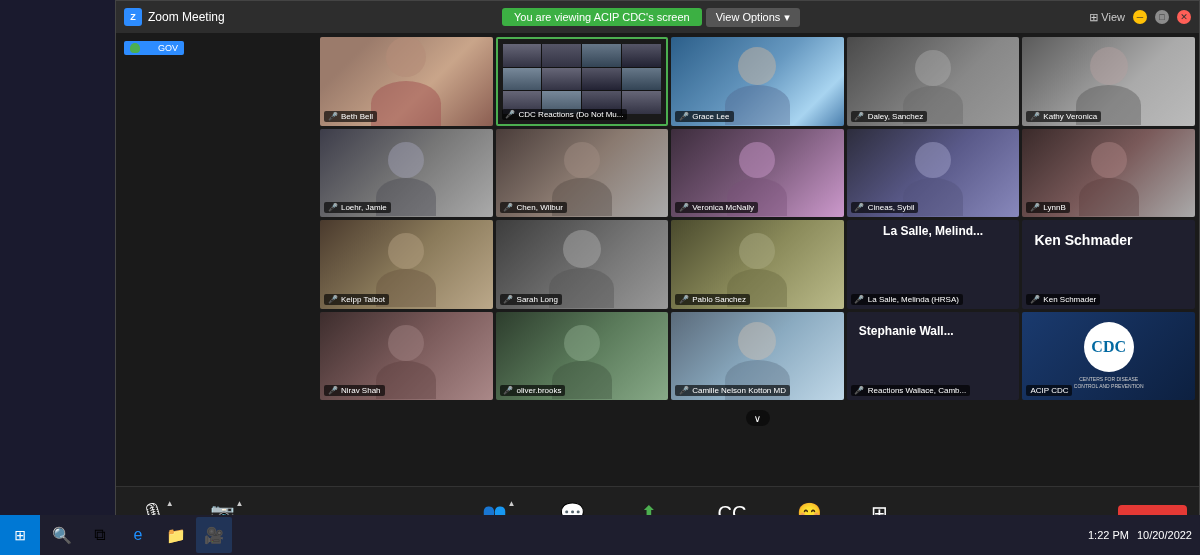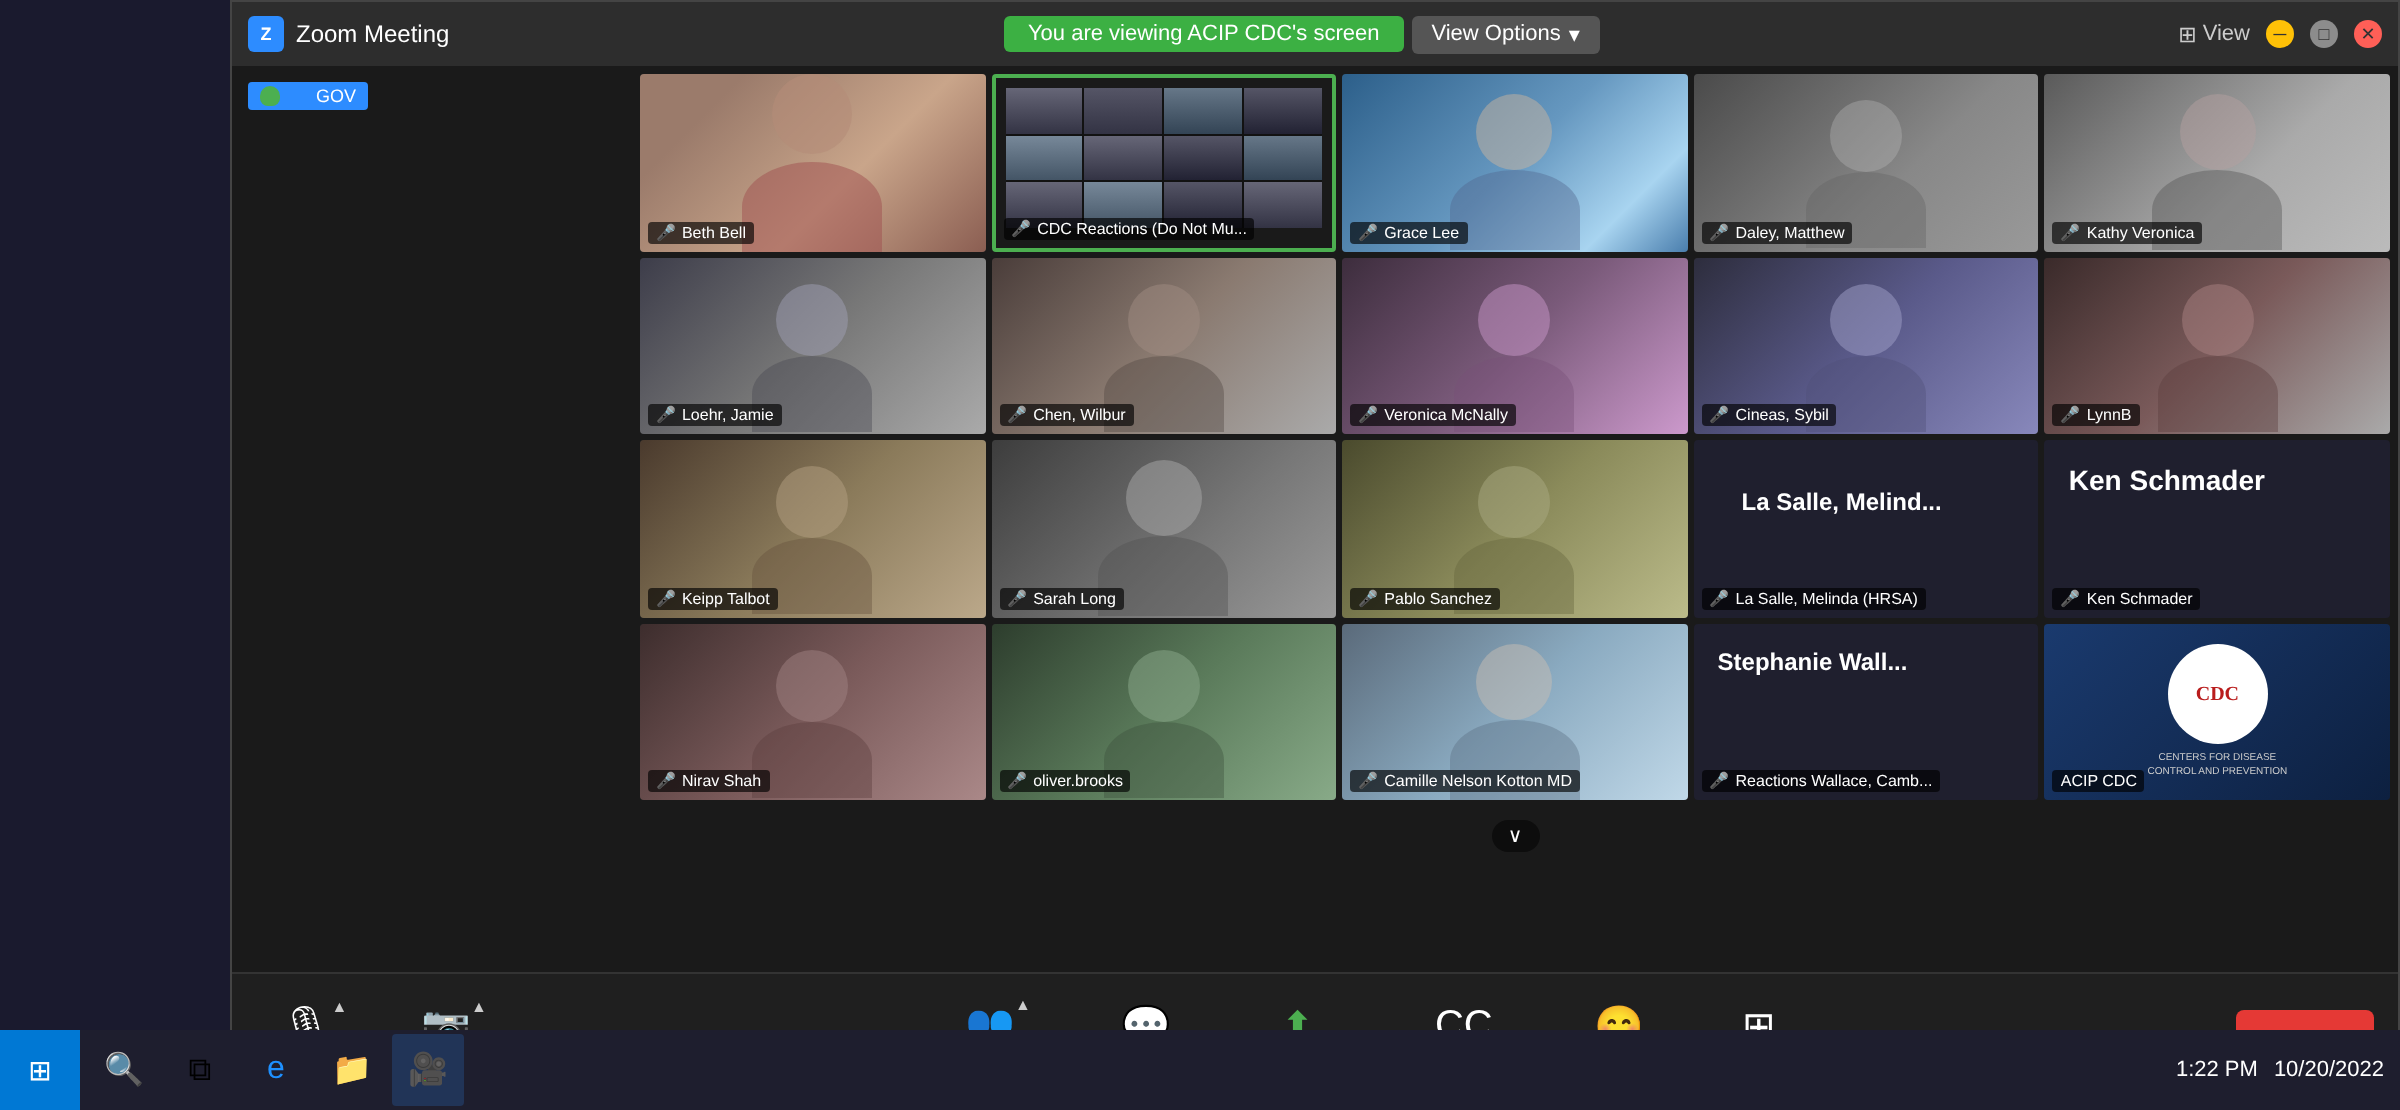--- a/index.html
+++ b/index.html
@@ -536,21 +536,21 @@
 
         <div class="video-cell">
           <div class="participant-bg daley">
             <div style="display:flex;flex-direction:column;align-items:center;">
               <div style="width:36px;height:36px;border-radius:50%;background:rgba(180,180,180,0.4);margin-top:12px;"></div>
               <div style="width:60px;height:38px;border-radius:50% 50% 0 0;background:rgba(100,100,100,0.4);"></div>
             </div>
           </div>
           <div class="name-tag">
             <span class="mic-icon-small">🎤</span>
-            <span>Daley, Matthew</span>
+            <span>Daley, Sanchez</span>
           </div>
         </div>
 
         <div class="video-cell">
           <div class="participant-bg kathy">
             <div style="display:flex;flex-direction:column;align-items:center;">
               <div style="width:38px;height:38px;border-radius:50%;background:rgba(180,160,160,0.5);margin-top:10px;"></div>
               <div style="width:65px;height:40px;border-radius:50% 50% 0 0;background:rgba(80,80,80,0.4);"></div>
             </div>
           </div>
@@ -658,21 +658,21 @@
               <div style="width:60px;height:38px;border-radius:50% 50% 0 0;background:rgba(100,100,60,0.4);"></div>
             </div>
           </div>
           <div class="name-tag">
             <span class="mic-icon-small">🎤</span>
             <span>Pablo Sanchez</span>
           </div>
         </div>
 
         <div class="video-cell bg-name-only">
-          <div style="width:100%;height:100%;display:flex;flex-direction:column;align-items:flex-start;justify-content:flex-start;padding:20px;">
+          <div style="width:100%;height:100%;display:flex;flex-direction:column;align-items:center;justify-content:flex-start;padding:0;">
             <div class="name-display" style="font-size:12px;font-weight:bold;color:white;text-align:left;">La Salle, Melind...</div>
           </div>
           <div class="name-tag">
             <span class="mic-icon-small">🎤</span>
             <span>La Salle, Melinda (HRSA)</span>
           </div>
         </div>
 
         <div class="video-cell bg-name-only">
           <div style="width:100%;height:100%;display:flex;flex-direction:column;align-items:flex-start;justify-content:flex-start;padding:8px;">
@@ -730,21 +730,21 @@
           <div class="name-tag">
             <span class="mic-icon-small">🎤</span>
             <span>Reactions Wallace, Camb...</span>
           </div>
         </div>
 
         <div class="video-cell cdc-logo-cell">
           <div style="width:100%;height:100%;display:flex;flex-direction:column;align-items:center;justify-content:center;background:linear-gradient(135deg,#1a3a6e,#0d2040);">
 
             <div style="width:50px;height:50px;border-radius:50%;background:white;display:flex;align-items:center;justify-content:center;margin-bottom:4px;">
-              <span style="color:#b91c1c;font-size:10px;font-weight:bold;font-family:serif;">CDC</span>
+              <span style="color:#0369a1;font-size:16px;font-weight:bold;font-family:serif;">CDC</span>
             </div>
             <div style="color:#ccc;font-size:5px;text-align:center;line-height:1.3;">CENTERS FOR DISEASE<br>CONTROL AND PREVENTION</div>
           </div>
           <div class="name-tag">
             <span>ACIP CDC</span>
           </div>
         </div>
 
       </div>
 

